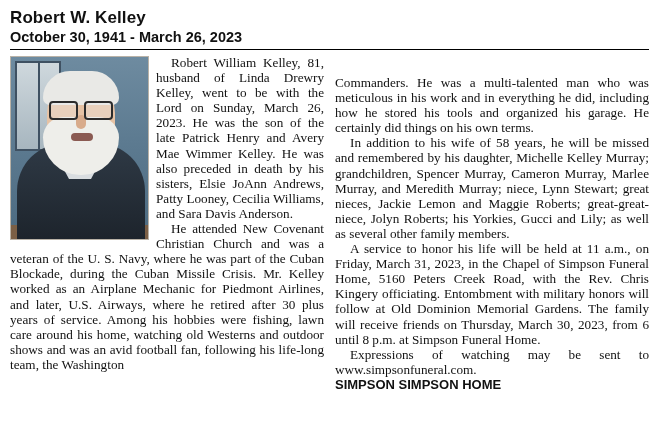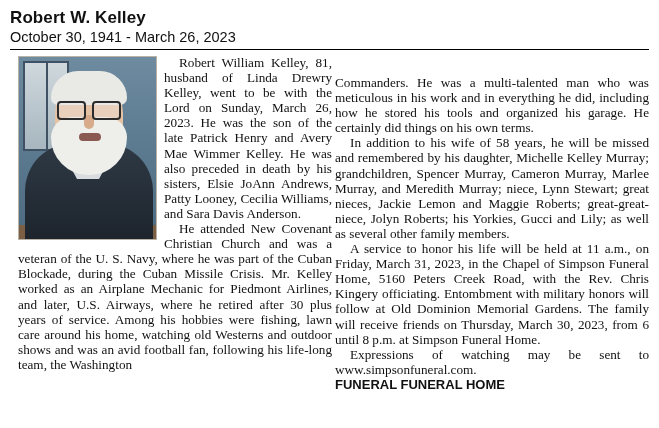--- a/index.html
+++ b/index.html
@@ -24,21 +24,21 @@
   .name {
     font-family: "Liberation Sans", sans-serif;
     font-weight: bold;
     font-size: 17px;
     line-height: 20px;
     letter-spacing: 0.1px;
     margin: 0 0 1px 0;
   }
   .dates {
     font-family: "Liberation Sans", sans-serif;
-    font-weight: normal;
+    font-weight: bold;
     font-size: 14.5px;
     line-height: 17px;
     margin: 0 0 3px 0;
   }
   .rule {
     border: 0;
     border-top: 1px solid #000;
     margin: 2px 0 5px 0;
   }
   .columns {
@@ -48,21 +48,21 @@
   .col {
     position: absolute;
     top: 0;
     width: 314px;
     font-size: 13.2px;
     line-height: 15.1px;
     text-align: justify;
     text-justify: inter-word;
     hyphens: auto;
   }
-  .col-left { left: 8px; }
+  .col-left { left: 0; }
   .col-right { left: 325px; margin-top: 20px; }
 
   .portrait {
     float: left;
     width: 137px;
     height: 182px;
     margin: 1px 7px 2px 0;
     border: 1px solid #b9b2a7;
     position: relative;
     overflow: hidden;
@@ -170,17 +170,17 @@
 
       <p class="p p-first">Robert William Kelley, 81, husband of Linda Drewry Kelley, went to be with the Lord on Sunday, March 26, 2023. He was the son of the late Patrick Henry and Avery Mae Wimmer Kelley. He was also preceded in death by his sisters, Elsie JoAnn Andrews, Patty Looney, Cecilia Williams, and Sara Davis Anderson.</p>
       <p class="p">He attended New Covenant Christian Church and was a veteran of the U. S. Navy, where he was part of the Cuban Blockade, during the Cuban Missile Crisis. Mr. Kelley worked as an Airplane Mechanic for Piedmont Airlines, and later, U.S. Airways, where he retired after 30 plus years of service. Among his hobbies were fishing, lawn care around his home, watching old Westerns and outdoor shows and was an avid football fan, following his life-long team, the Washington</p>
     </div>
 
     <div class="col col-right">
       <p class="p" style="text-indent:0">Commanders. He was a multi-talented man who was meticulous in his work and in everything he did, including how he stored his tools and organized his garage. He certainly did things on his own terms.</p>
       <p class="p">In addition to his wife of 58 years, he will be missed and remembered by his daughter, Michelle Kelley Murray; grandchildren, Spencer Murray, Cameron Murray, Marlee Murray, and Meredith Murray; niece, Lynn Stewart; great nieces, Jackie Lemon and Maggie Roberts; great-great-niece, Jolyn Roberts; his Yorkies, Gucci and Lily; as well as several other family members.</p>
       <p class="p">A service to honor his life will be held at 11 a.m., on Friday, March 31, 2023, in the Chapel of Simpson Funeral Home, 5160 Peters Creek Road, with the Rev. Chris Kingery officiating. Entombment with military honors will follow at Old Dominion Memorial Gardens. The family will receive friends on Thursday, March 30, 2023, from 6 until 8 p.m. at Simpson Funeral Home.</p>
       <p class="p">Expressions of watching may be sent to www.simpsonfuneral.com.</p>
-      <p class="p firm">FUNERAL FUNERAL HOME</p>
+      <p class="p firm">SIMPSON SIMPSON HOME</p>
     </div>
 
   </div>
 </div>
 
 </body></html>

